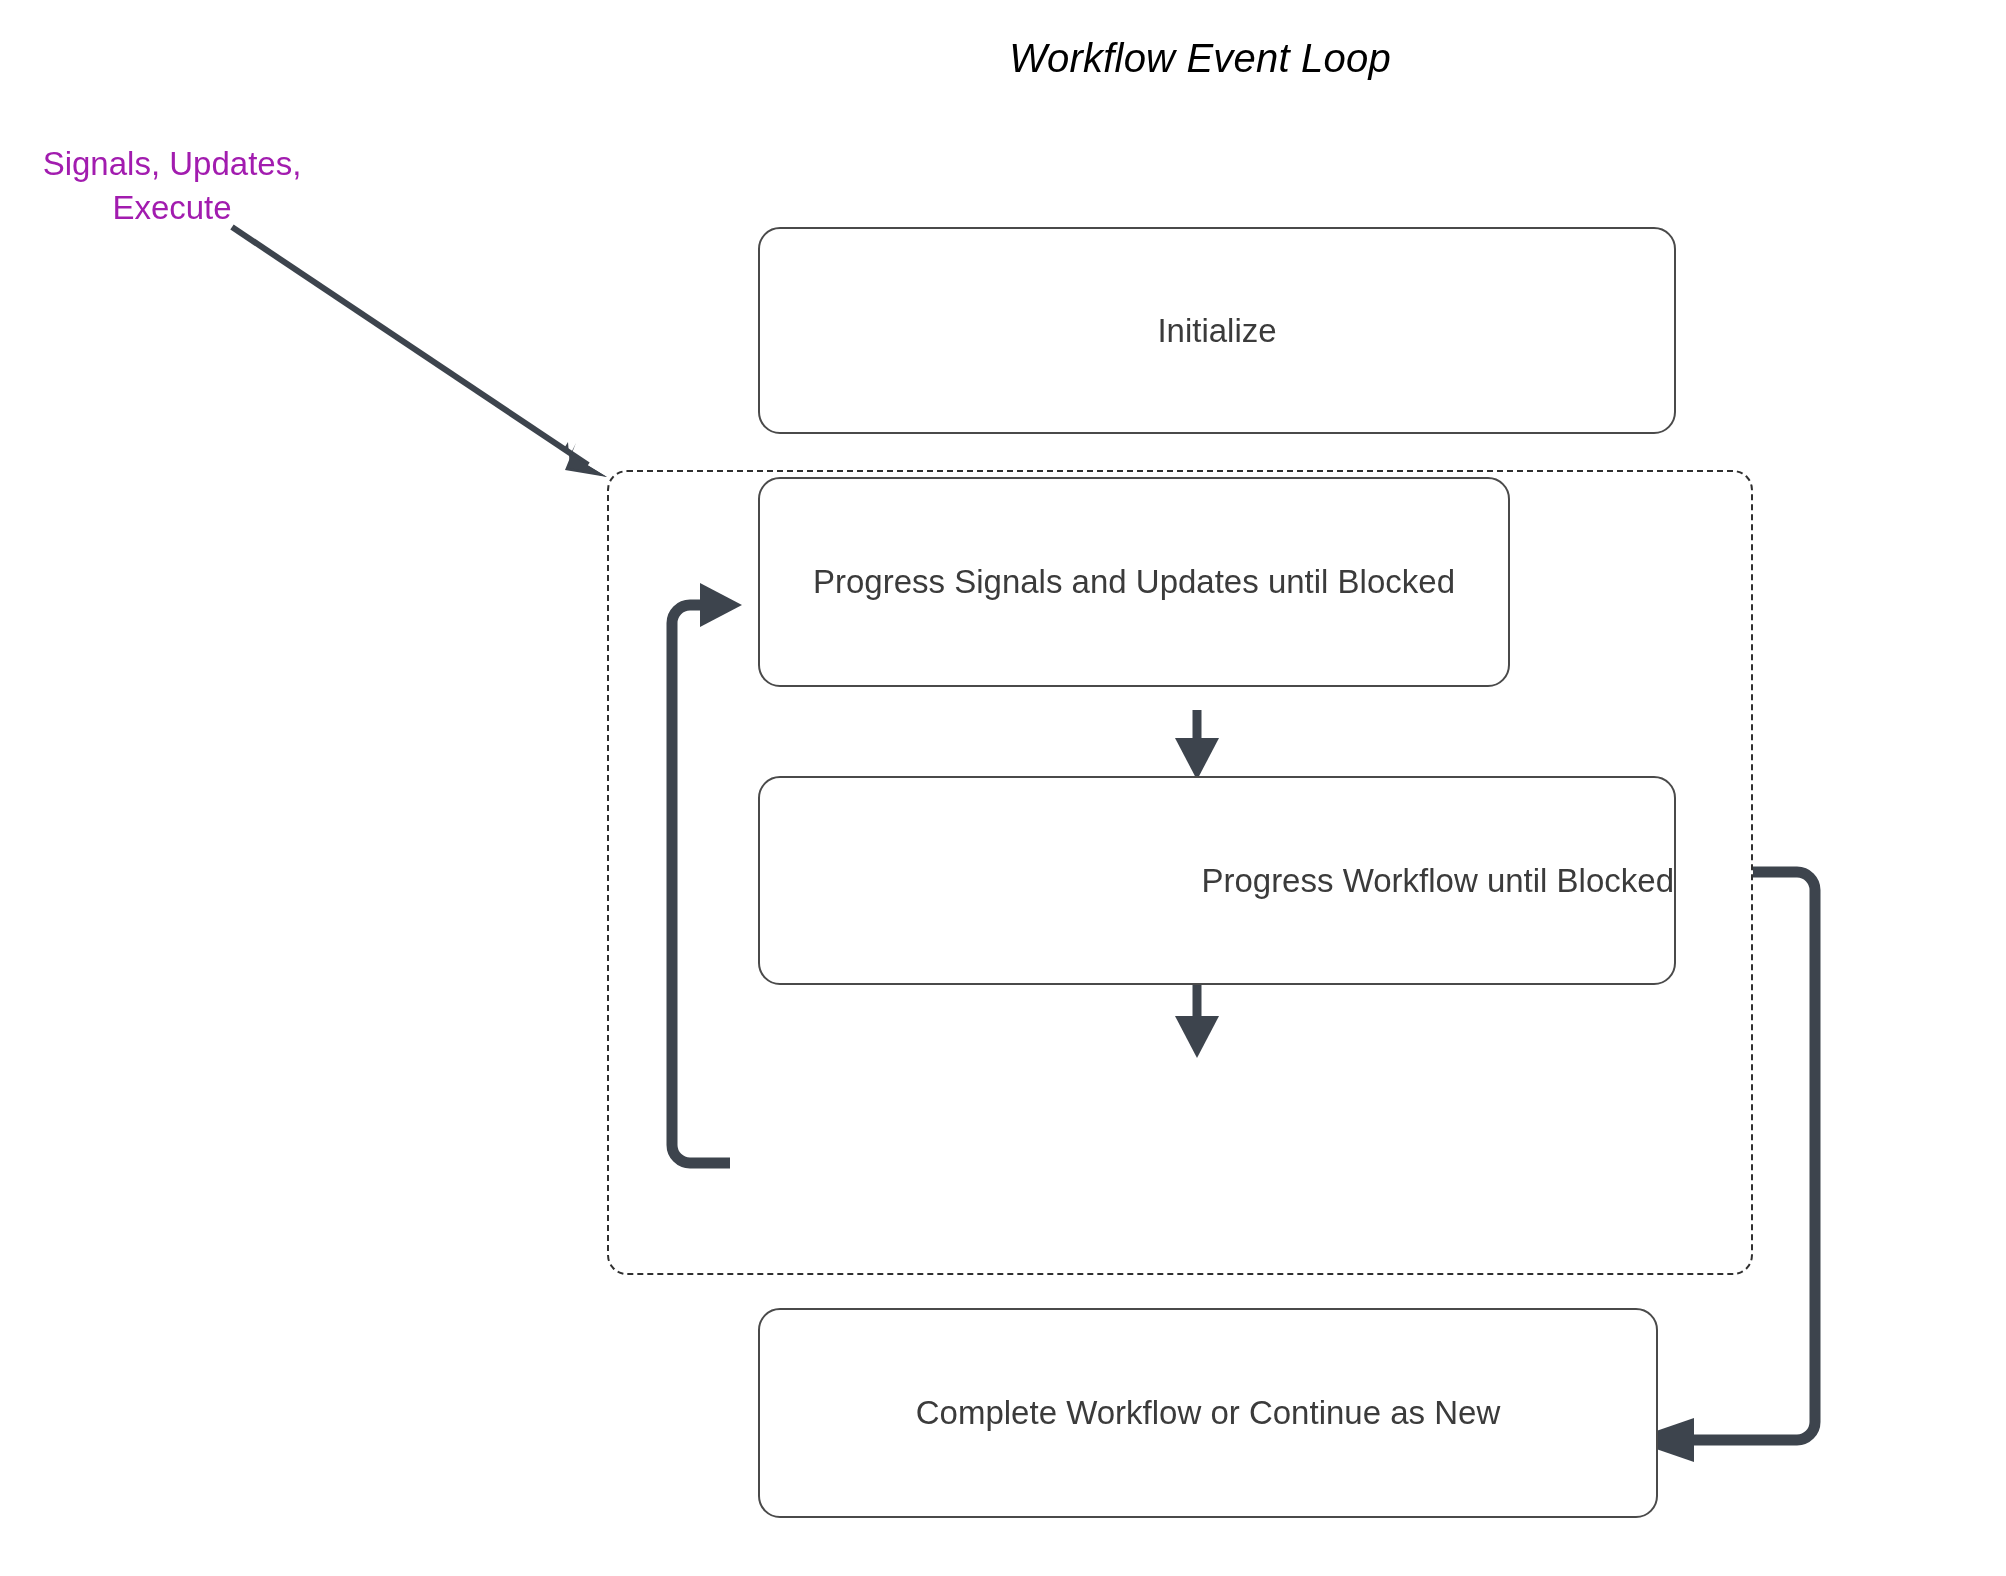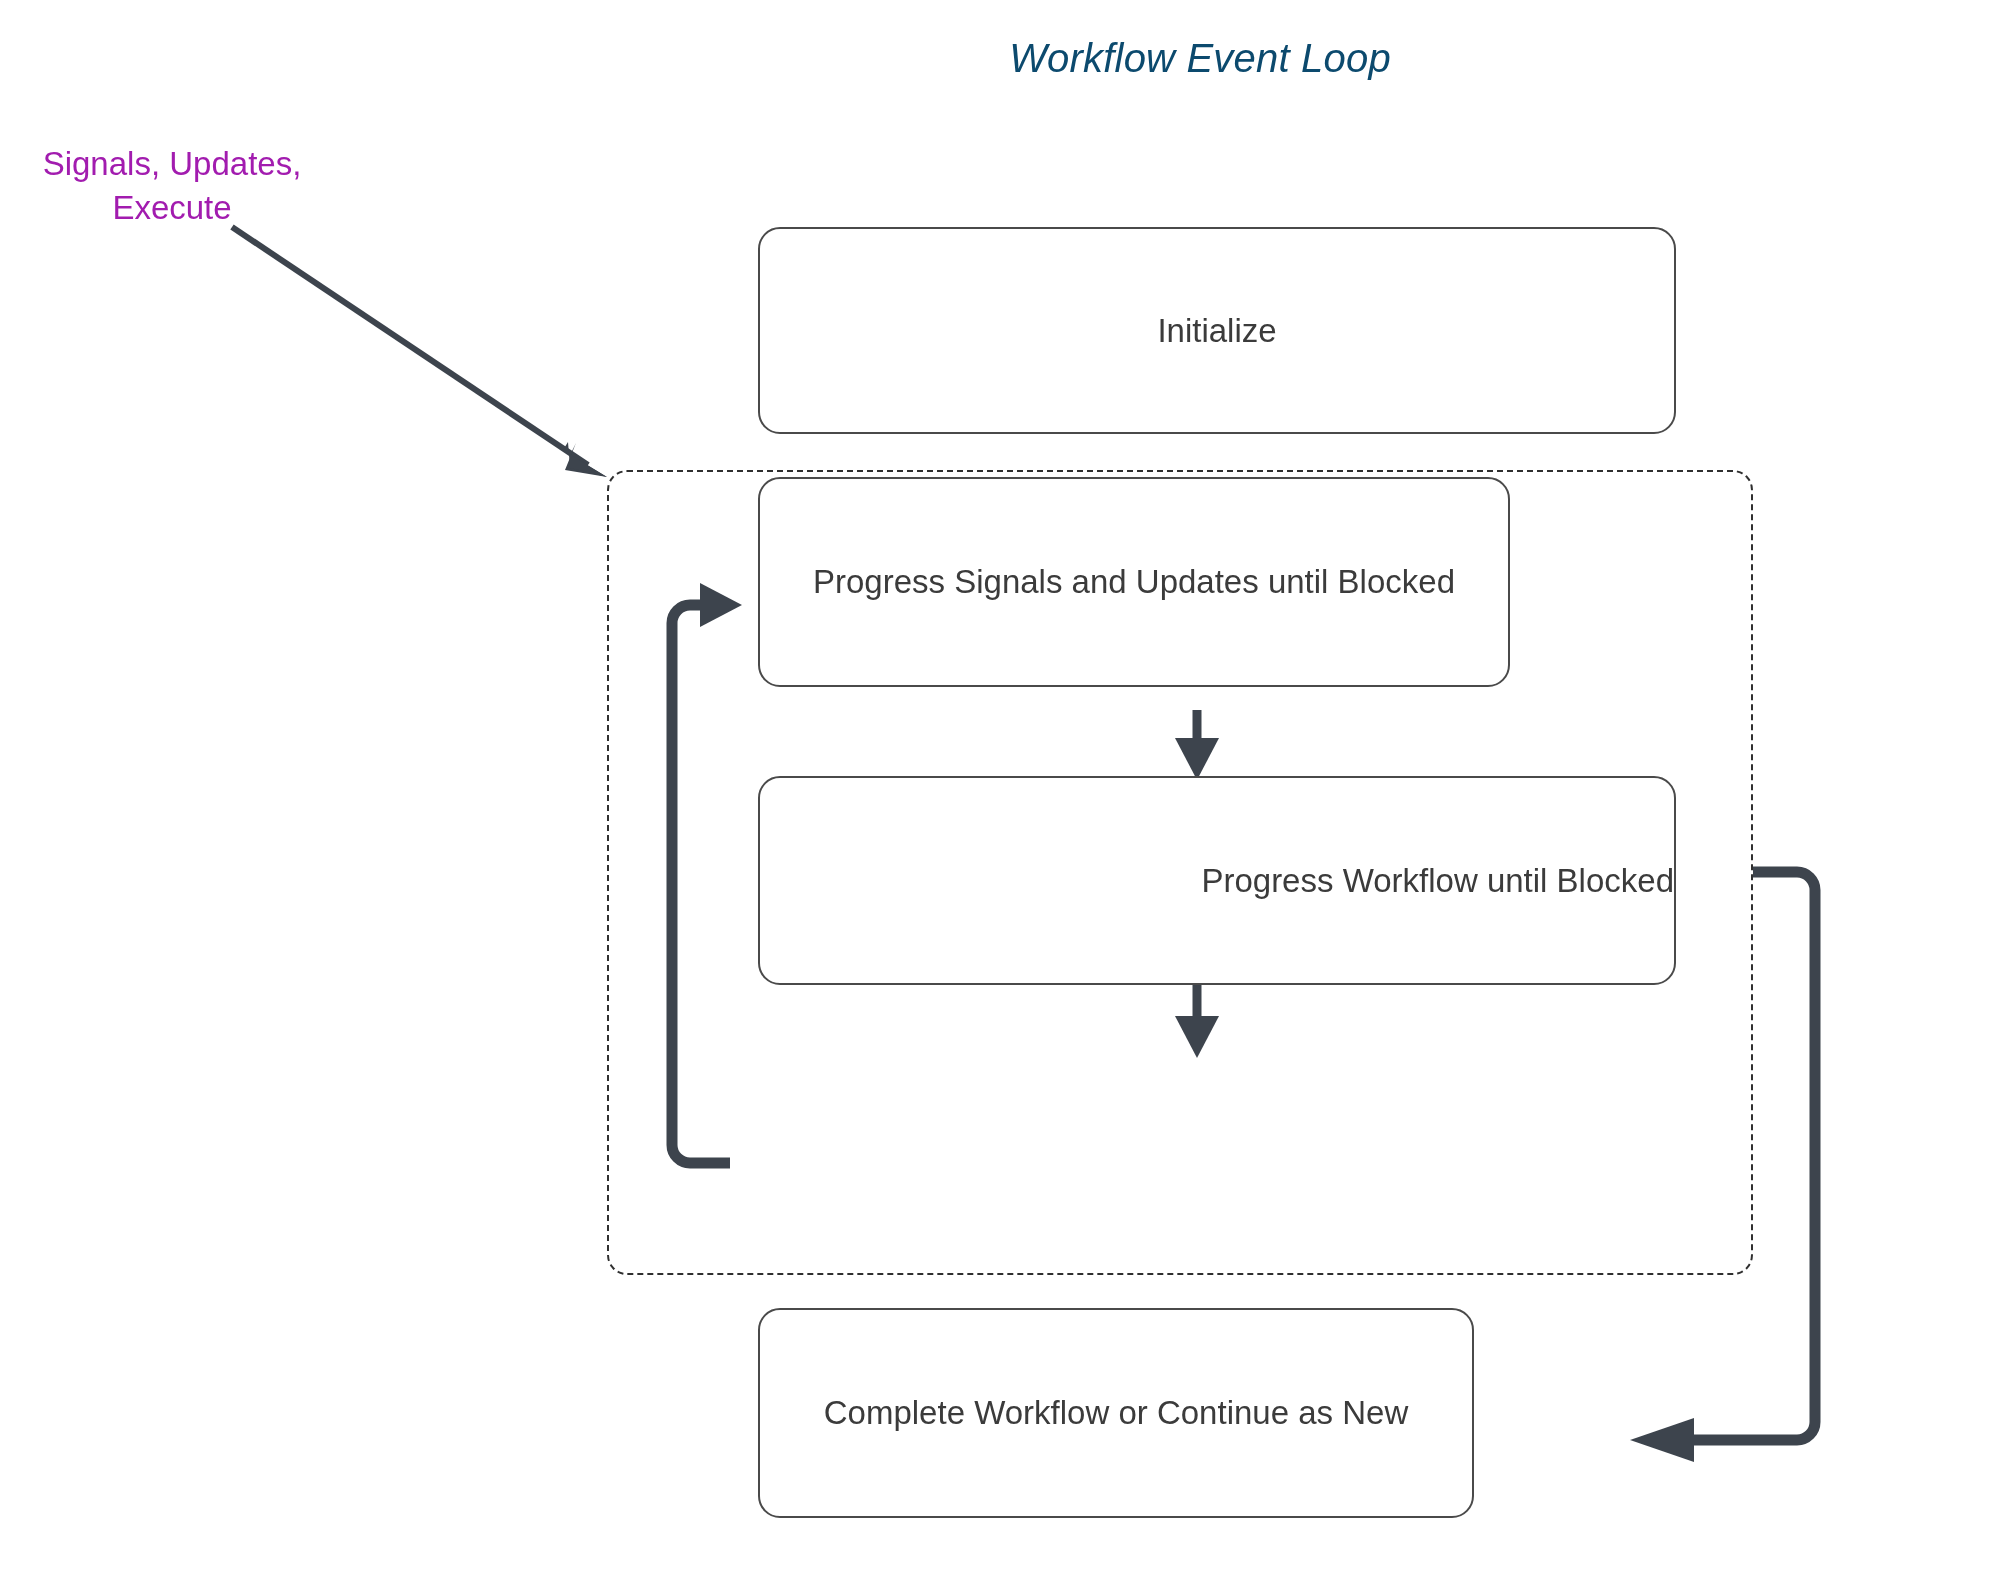--- a/index.html
+++ b/index.html
@@ -26,21 +26,21 @@
     pointer-events: none;
   }
   .diagram-title {
     position: absolute;
     left: 700px;
     top: 36px;
     width: 1000px;
     text-align: center;
     font-style: italic;
     font-size: 40px;
-    color: #0c4a6e;
+    color: #000000;
     letter-spacing: 0.2px;
     white-space: nowrap;
   }
   .input-label {
     position: absolute;
     left: 22px;
     top: 142px;
     width: 300px;
     text-align: center;
     font-size: 33px;
@@ -72,21 +72,21 @@
     width: 1146px;
     height: 805px;
     border: 2.5px dashed #2f2f2f;
     border-radius: 20px;
     background: transparent;
   }
   #node-initialize { left: 730px; top: 227px; width: 918px; height: 207px; }
   #node-progress-signals { left: 730px; top: 477px; width: 752px; height: 210px; }
   #node-progress-workflow { left: 730px; top: 776px; width: 918px; height: 209px; justify-content: flex-end; }
   #node-execute-queries { left: 730px; top: 1063px; width: 918px; height: 205px; }
-  #node-complete-workflow { left: 730px; top: 1308px; width: 716px; height: 210px; }
+  #node-complete-workflow { left: 730px; top: 1308px; width: 900px; height: 210px; }
 </style>
 </head>
 <body>
 
 <div id="canvas">
 
   <div class="diagram-title">Workflow Event Loop</div>
 
   <div class="input-label">
     <div>Signals, Updates,</div>

